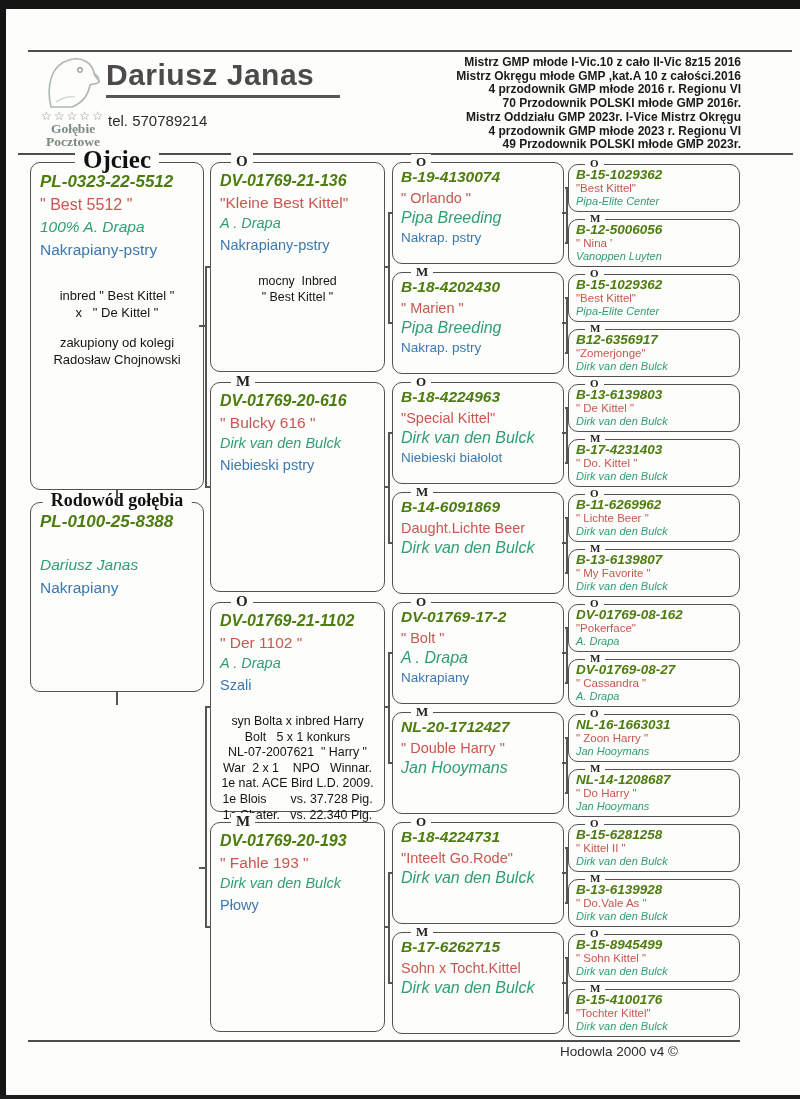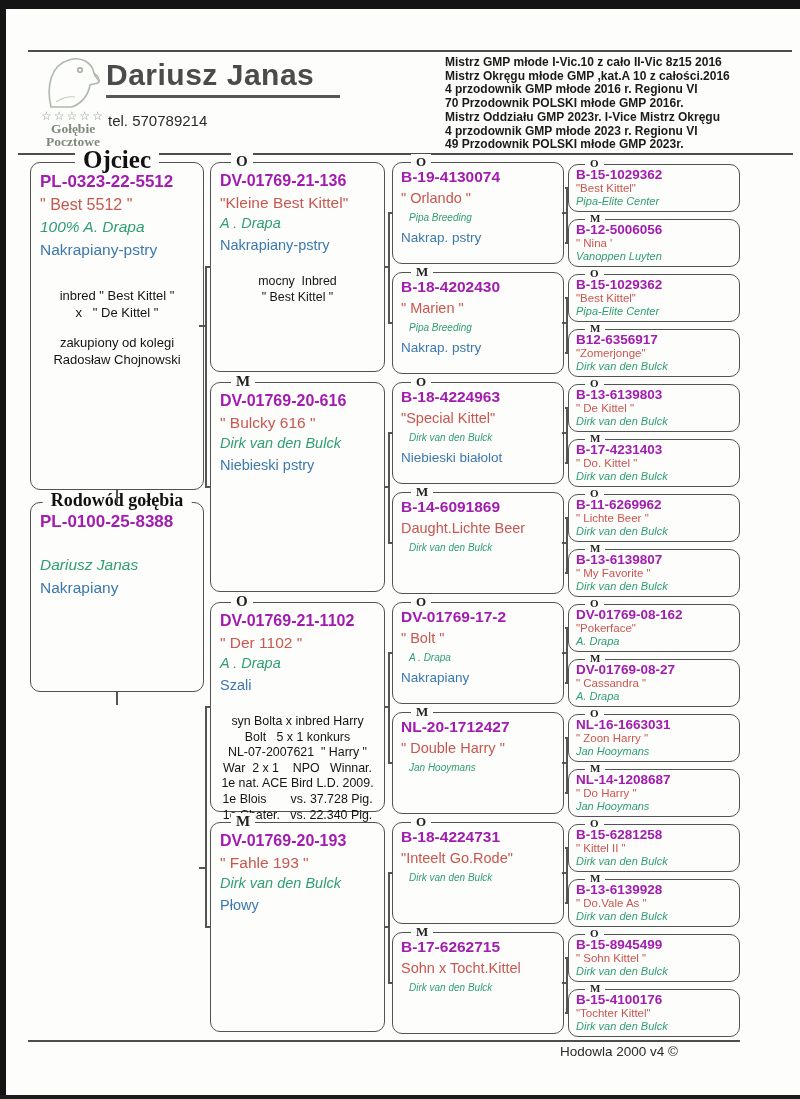--- a/index.html
+++ b/index.html
@@ -9,58 +9,58 @@
   .hline{position:absolute;height:2px;background:#4d4d4d;}
   
   .logo{position:absolute;left:26px;top:54px;width:94px;text-align:center;color:#7c8b7c;}
   .logo svg{display:block;margin:0 auto;}
   .logo-stars{font-size:12px;letter-spacing:2px;color:#89958a;line-height:12px;}
   .logo-text{font-family:"Liberation Serif","DejaVu Serif",serif;font-weight:bold;
              font-size:13.5px;line-height:13px;color:#7c8b7c;}
   .owner{position:absolute;left:106px;top:58px;font-size:30px;font-weight:bold;color:#4b4b4b;
          letter-spacing:.5px;border-bottom:3px solid #575757;padding:0 26px 3px 0;}
   .phone{position:absolute;left:108px;top:112px;font-size:15px;color:#2b2b2b;}
-  .achievements{position:absolute;left:445px;top:56px;width:296px;text-align:left;
+  .achievements{position:absolute;left:445px;top:56px;width:296px;text-align:right;
                 font-size:12px;font-weight:bold;line-height:13.7px;color:#1a1a1a;}
   
   .pbox{position:absolute;border:1.5px solid #525252;border-radius:10px;background:#fdfdfc;box-sizing:border-box;}
   .box-label{position:absolute;background:#fdfdfc;padding:0 5px;
              font-family:"Liberation Serif","DejaVu Serif",serif;font-weight:bold;color:#222;}
   .gen2 .box-label{font-size:15px;top:-10px;left:20px;}
   .gen3 .box-label{font-size:13px;top:-9px;left:18px;}
   .gen4 .box-label{font-size:11px;top:-8px;left:16px;}
   .box-title{position:absolute;left:50%;transform:translateX(-50%);background:#fdfdfc;
              padding:0 8px;font-family:"Liberation Serif","DejaVu Serif",serif;font-weight:bold;
              color:#111;white-space:nowrap;}
   .title-lg{font-size:25px;top:-17px;}
   .title-md{font-size:18px;top:-13px;}
   .box-body{padding:6px 9px 0;}
   .gen3 .box-body{padding:3px 8px 0;}
   .gen4 .box-body{padding:2px 7px 0;}
-  .ring{font-weight:bold;color:#a21caf;}
+  .ring{font-weight:bold;font-style:italic;color:#4d7c0f;}
   .pname{color:#c9564f;}
   .breeder{color:#2f9e72;font-style:italic;}
   .pcolor{color:#3c78ad;}
   .notes{color:#141414;text-align:center;}
   .note-line{white-space:pre;min-height:1em;}
   .gen1 .ring{font-size:17px;line-height:25px;}
   .gen1 .pname{font-size:16px;line-height:22px;}
   .gen1 .breeder{font-size:15.5px;line-height:22px;}
   .gen1 .pcolor{font-size:15.5px;line-height:23px;}
   .gen1 .notes{font-size:13px;line-height:17px;margin-top:26px;}
   #box-mother .notes{margin-top:46px;}
   #box-subject .breeder{margin-top:20px;}
   .gen2 .ring{font-size:16px;line-height:23px;}
   .gen2 .pname{font-size:15.5px;line-height:21px;}
   .gen2 .breeder{font-size:14.5px;line-height:21px;}
   .gen2 .pcolor{font-size:14.5px;line-height:22px;}
   .gen2 .notes{font-size:12.4px;line-height:15.6px;margin-top:18px;}
   .gen3 .ring{font-size:15.5px;line-height:22px;}
   .gen3 .pname{font-size:14.5px;line-height:20px;}
-  .gen3 .breeder{font-size:10px;line-height:20px;margin-left:8px;}
+  .gen3 .breeder{font-size:16px;line-height:20px;}
   .gen3 .pcolor{font-size:13.5px;line-height:20px;}
   .gen4 .ring{font-size:13.5px;line-height:15px;}
   .gen4 .pname{font-size:11.5px;line-height:13px;}
   .gen4 .breeder{font-size:11px;line-height:13px;}
   .connector{position:absolute;background:#555;}
   .footer-credit{position:absolute;left:560px;top:1044px;width:180px;text-align:left;
                  font-size:13.5px;color:#2b2b2b;}
 </style>
 </head>
 <body>

